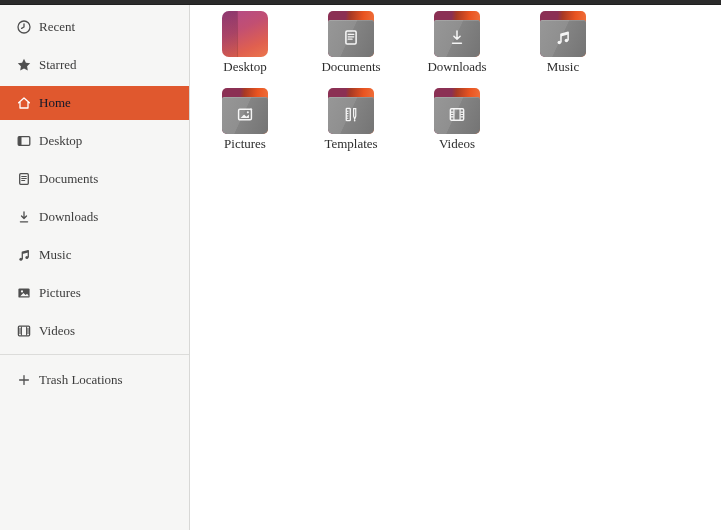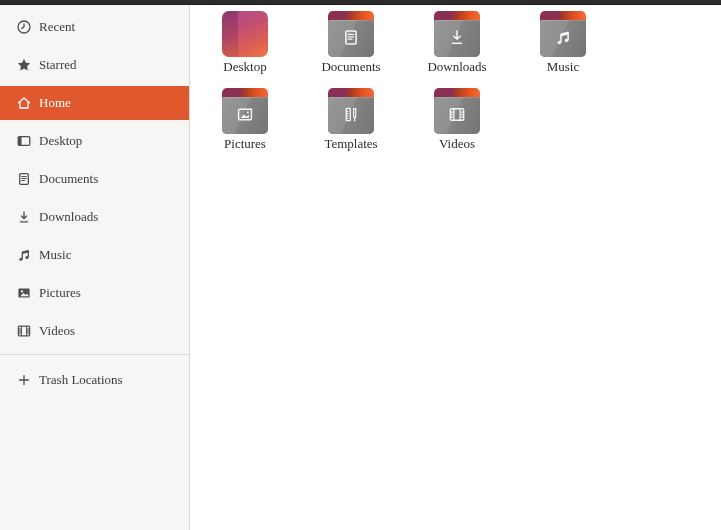--- a/index.html
+++ b/index.html
@@ -17,21 +17,21 @@
     border-right:1px solid #d8d8d6;box-sizing:content-box;
     padding-top:3px;display:flex;flex-direction:column;
   }
   .side-item{
     height:34px;margin:2px 0;display:flex;align-items:center;
     padding:0 10px 0 16px;gap:7px;color:#3c3c3c;font-size:13px;
     cursor:default;white-space:nowrap;
   }
   .side-item .sicon{width:16px;height:16px;display:inline-flex;color:#4f4f4f;flex:none;}
   .side-item .sicon svg{width:16px;height:16px;display:block;}
-  .side-item.selected{background:#e0582e;color:#ffffff;text-align:center;}
+  .side-item.selected{background:#e0582e;color:#0f172a;text-align:center;}
   .side-item.selected .sicon{color:#fff;}
   .side-divider{height:1px;background:#dcdcda;margin:4px 0 6px 0;}
 
   
   .files{flex:1;background:#ffffff;padding:4px 0 0 2px;display:flex;flex-wrap:wrap;align-content:flex-start;}
   .cell{
     width:106px;height:77px;display:flex;flex-direction:column;align-items:center;
     cursor:default;
   }
   .iconbox{width:48px;height:48px;display:flex;align-items:flex-end;justify-content:center;position:relative;}

